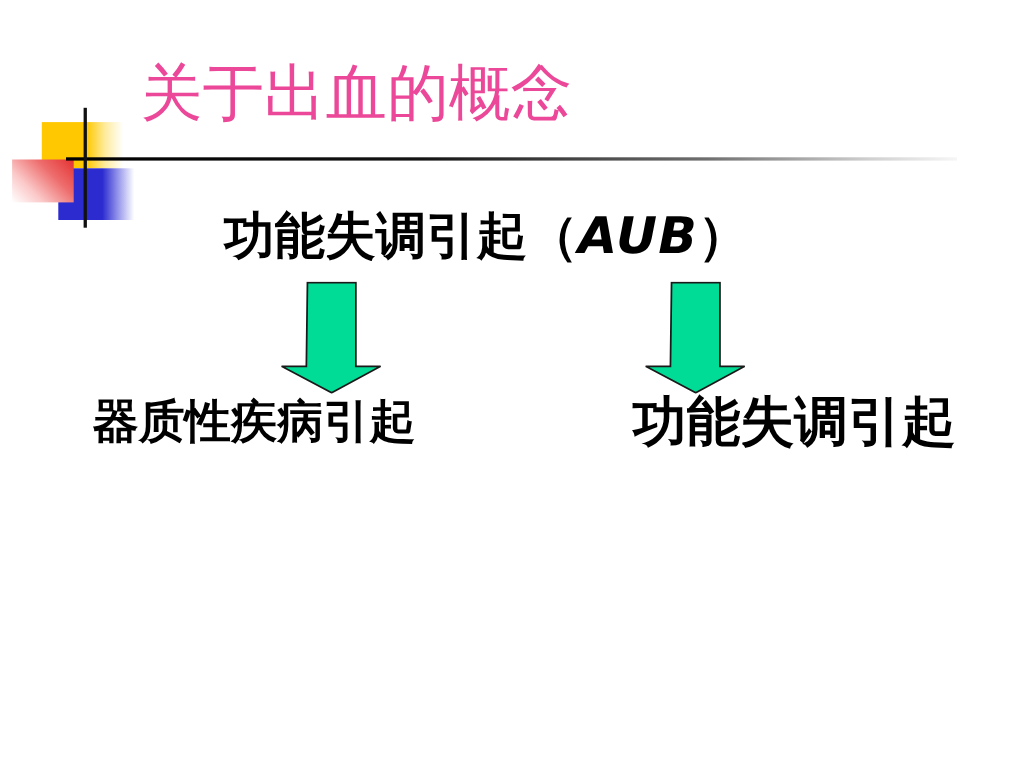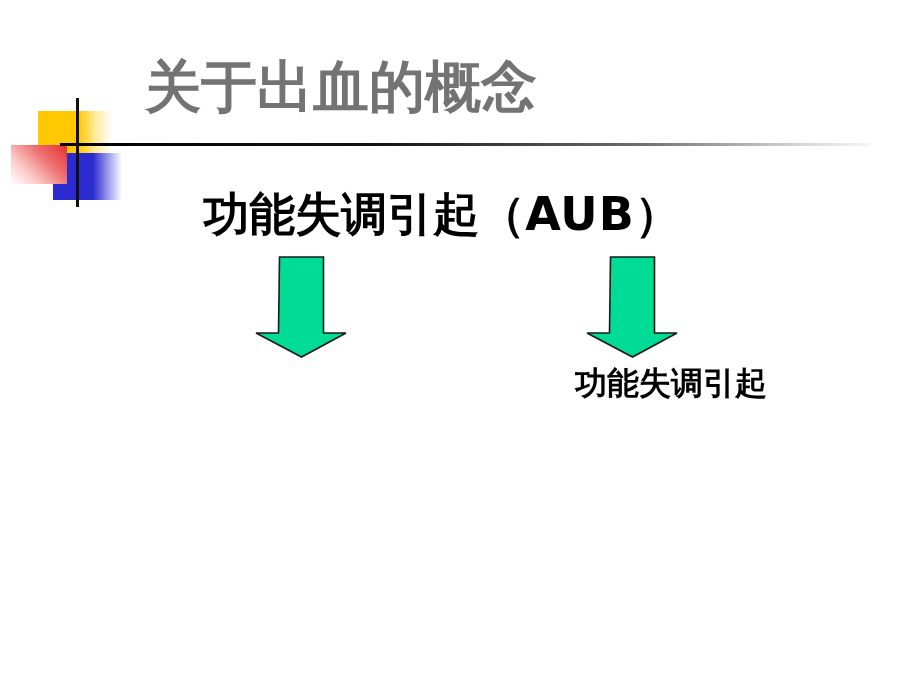--- a/index.html
+++ b/index.html
@@ -31,38 +31,38 @@
     background:linear-gradient(to right,#000000 0%,#141414 40%,#6f6f6f 72%,#cfcfcf 90%,#f6f6f6 100%);
     z-index:4;
   }
   .deco-vline{
     position:absolute;left:76px;top:98px;width:3px;height:109px;
     background:#111111;
     z-index:5;
   }
   
   .slide-title{
-    position:absolute;left:145px;top:54px;
-    font-size:56px;line-height:64px;font-weight:bold;
-    color:#737373;white-space:nowrap;z-index:6;
+    position:absolute;left:128px;top:54px;
+    font-size:56px;line-height:64px;font-weight:normal;
+    color:#ec4899;white-space:nowrap;z-index:6;
   }
   .concept-line{
     position:absolute;left:0;top:186px;width:884px;
     text-align:center;font-size:46px;line-height:56px;font-weight:bold;
     color:#000000;white-space:nowrap;z-index:6;
   }
   .concept-line .acronym{
     font-family:"DejaVu Sans", sans-serif;
-    font-weight:bold;letter-spacing:1px;
+    font-weight:bold;letter-spacing:1px;font-style:italic;
   }
   .branch-label{
     position:absolute;font-weight:bold;color:#000000;white-space:nowrap;z-index:6;
   }
   .branch-left{left:84px;top:358px;font-size:42px;line-height:50px;}
-  .branch-right{left:575px;top:355px;font-size:32px;line-height:56px;}
+  .branch-right{left:575px;top:355px;font-size:49px;line-height:56px;}
   
   .block-arrow{position:absolute;width:92px;height:102px;z-index:7;}
   .arrow-left{left:255px;top:256px;}
   .arrow-right{left:586px;top:256px;}
 </style>
 </head>
 <body>
 
 <div class="stage">
 
@@ -77,16 +77,17 @@
   <div class="concept-line"><span>功能失调引起（</span><span class="acronym">AUB</span><span>）</span></div>
 
   <svg class="block-arrow arrow-left" viewBox="0 0 92 102">
     <polygon points="24.5,1 68.5,1 68.5,77 91,77 46.5,101 1,77 23.5,77" stroke="#1a1a1a" stroke-width="1.6" stroke-linejoin="miter" fill="#00DC96"></polygon>
   </svg>
 
   <svg class="block-arrow arrow-right" viewBox="0 0 92 102">
     <polygon points="24.5,1 68.5,1 68.5,77 91,77 46.5,101 1,77 23.5,77" stroke="#1a1a1a" stroke-width="1.6" stroke-linejoin="miter" fill="#00DC96"></polygon>
   </svg>
 
+  <div class="branch-label branch-left">器质性疾病引起</div>
 
   <div class="branch-label branch-right">功能失调引起</div>
 
 </div>
 
 </body></html>

